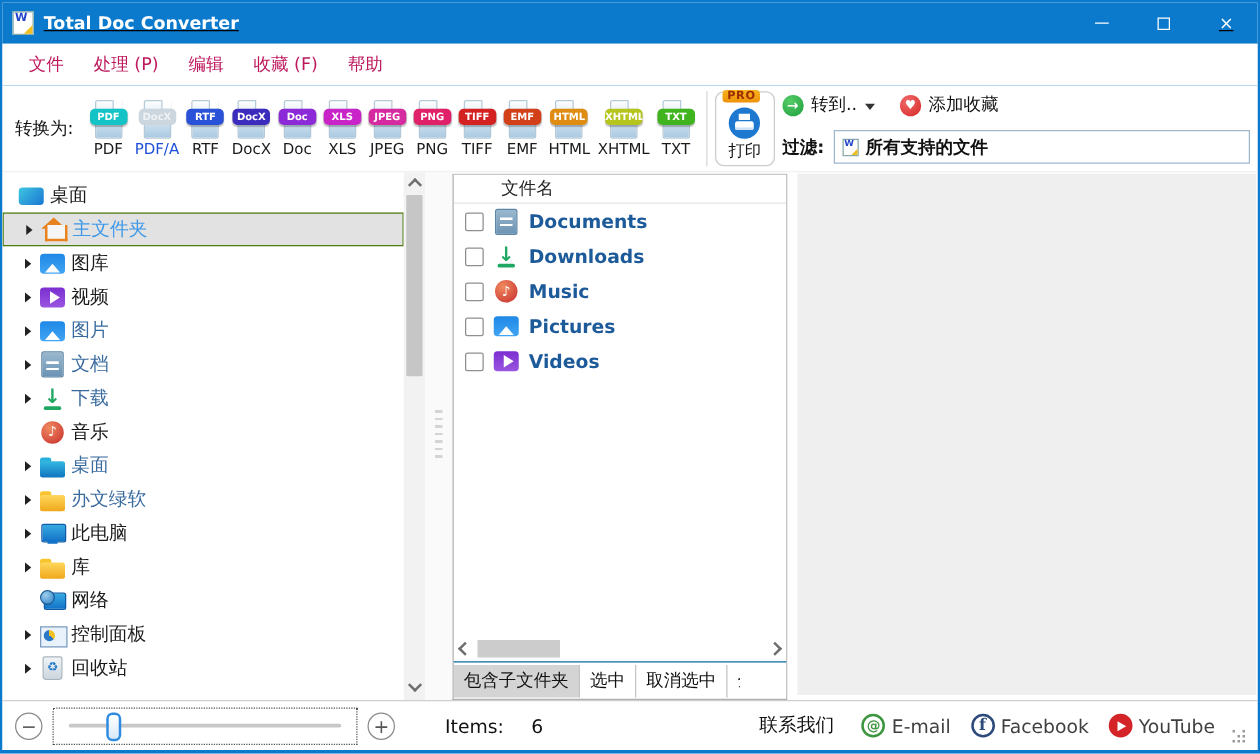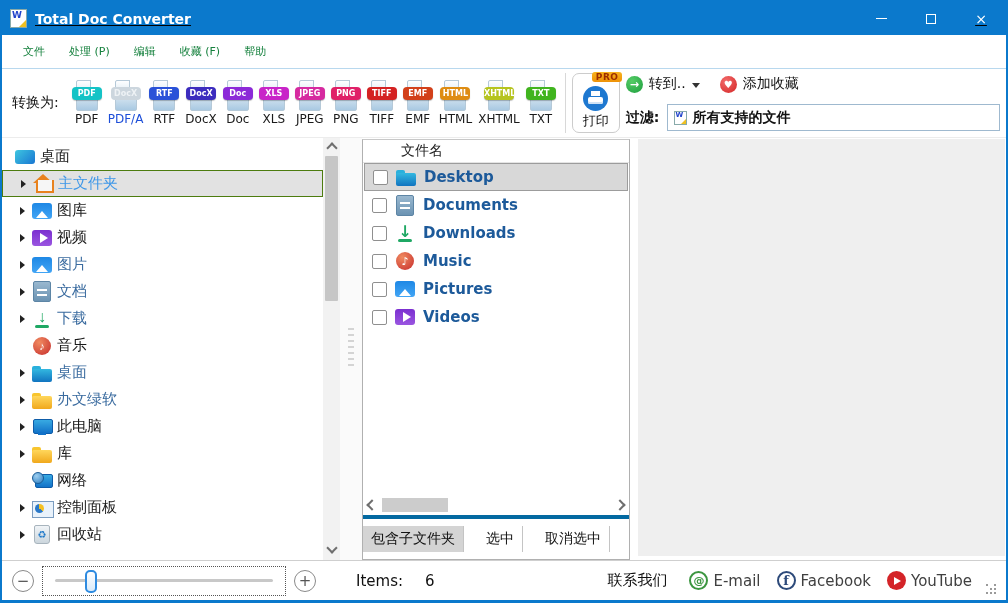--- a/index.html
+++ b/index.html
@@ -12,37 +12,37 @@
   .app-icon::before { content:"W"; position:absolute; top:0; left:1px; font-size:9px; font-weight:bold; color:#2244cc; }
   .app-icon::after { content:""; position:absolute; right:0; bottom:0; width:0; height:0; border-left:7px solid transparent; border-bottom:7px solid #f0c020; }
   .title { color:#fff; font-weight:bold; font-size:14px; }
   .win-controls { margin-left:auto; display:flex; height:100%; }
   .wc { width:50px; height:100%; display:flex; align-items:center; justify-content:center; color:#fff; font-size:14px; cursor:default; }
   .wc .min-bar { width:11px; height:1px; background:#fff; }
   .wc .max-box { width:10px; height:10px; border:1px solid #fff; }
 
   
   .menubar { height:34px; display:flex; align-items:center; padding-left:10px; gap:2px; border-bottom:1px solid #b8d8ee; flex:none; background:#fff; }
-  .menu-item { padding:4px 11px; font-size:11px; color:#15803d; }
+  .menu-item { padding:4px 11px; font-size:14px; color:#be185d; }
 
   
   .toolbar { height:69px; display:flex; align-items:stretch; flex:none; background:#fff; padding-left:10px; border-bottom:1px solid #ececec; }
   .convert-label { font-size:14px; color:#111; align-self:center; margin-right:10px; white-space:nowrap; }
   .formats { display:flex; align-items:center; }
   .fmt { display:flex; flex-direction:column; align-items:center; padding:0 3px; }
   .fmt-ic { width:30px; height:33px; position:relative; }
   .fmt-page { position:absolute; left:4px; right:4px; top:1px; bottom:1px; background:linear-gradient(#fdfeff,#d4e4f0 55%,#a9c9e2); border:1px solid #b5c9d8; border-radius:2px; }
   .fmt-page::after { content:""; position:absolute; top:-1px; right:-1px; width:7px; height:7px; background:#fff; border-left:1px solid #b5c9d8; border-bottom:1px solid #b5c9d8; }
   .fmt-badge { position:absolute; top:8px; left:0; right:0; height:13px; border-radius:4px; color:#fff; font-size:8px; font-weight:bold; line-height:13px; text-align:center; box-shadow:0 1px 1px rgba(0,0,0,.25); overflow:hidden; }
   .fmt-label { font-size:12px; color:#1a1a1a; line-height:15px; white-space:nowrap; }
   .fmt.disabled .fmt-label { color:#1d4ed8; }
   .fmt.disabled .fmt-badge { color:#eef2f5; box-shadow:none; }
   .vsep { width:1px; background:#d8d8d8; margin:4px 6px; }
   .print-btn { position:relative; width:48px; margin:4px 2px 4px 0; border:1px solid #ccc; border-radius:7px; display:flex; flex-direction:column; align-items:center; justify-content:flex-end; padding-bottom:2px; }
-  .pro-badge { position:absolute; top:-2px; left:19px; background:linear-gradient(#f8b31e,#ee9208); color:#9c2c00; font-size:9px; font-weight:bold; padding:0 4px; border-radius:3px; letter-spacing:.5px; }
+  .pro-badge { position:absolute; top:-2px; left:5px; background:linear-gradient(#f8b31e,#ee9208); color:#9c2c00; font-size:9px; font-weight:bold; padding:0 4px; border-radius:3px; letter-spacing:.5px; }
   .print-icon { width:25px; height:25px; border-radius:50%; background:#1e78d0; position:relative; margin-bottom:1px; }
   .print-icon::before { content:""; position:absolute; top:5px; left:8px; width:9px; height:5px; background:#fff; }
   .print-icon::after { content:""; position:absolute; top:11px; left:5px; width:15px; height:7px; background:#fff; border-radius:2px; box-shadow:inset 0 -2px 0 #cfe2f5; }
   .print-label { font-size:13px; color:#111; }
   .tb-right { display:flex; flex-direction:column; justify-content:space-between; padding:6px 6px 6px 4px; flex:1; }
   .tb-row { display:flex; align-items:center; gap:6px; }
   .goto-icon { width:17px; height:17px; border-radius:50%; background:radial-gradient(circle at 35% 30%,#55cc66,#1e9e3e); color:#fff; font-size:11px; font-weight:bold; display:flex; align-items:center; justify-content:center; }
   .tb-text { font-size:14px; color:#111; white-space:nowrap; }
   .caret-down { width:0; height:0; border-left:4px solid transparent; border-right:4px solid transparent; border-top:5px solid #333; margin:2px 14px 0 0; }
   .fav-icon { width:17px; height:17px; border-radius:50%; background:radial-gradient(circle at 35% 30%,#f26a6a,#d42626); color:#fff; font-size:10px; display:flex; align-items:center; justify-content:center; }
@@ -51,21 +51,21 @@
   .mini-doc { width:13px; height:14px; background:#fff; border:1px solid #8aa; position:relative; flex:none; }
   .mini-doc::before { content:"W"; position:absolute; top:-1px; left:0; font-size:7px; font-weight:bold; color:#2244cc; }
   .mini-doc::after { content:""; position:absolute; right:0; bottom:0; border-left:5px solid transparent; border-bottom:5px solid #f0c020; }
   .filter-value { font-size:14px; color:#111; }
 
   
   .main { flex:1; display:flex; min-height:0; background:#fff; }
 
   
   .tree-wrap { width:338px; flex:none; display:flex; }
-  .tree { flex:1; padding-top:5px; overflow:hidden;font-family:Liberation Serif, serif; }
+  .tree { flex:1; padding-top:5px; overflow:hidden; }
   .tree-row { height:27px; display:flex; align-items:center; padding-left:18px; gap:4px; font-size:15px; color:#1a1a1a; white-space:nowrap; }
   .tree-row .arrow { width:0; height:0; border-top:4px solid transparent; border-bottom:4px solid transparent; border-left:5px solid #222; margin-right:2px; visibility:hidden; flex:none; }
   .tree-row.has-arrow .arrow { visibility:visible; }
   .tree-row.root { padding-left:12px; }
   .tree-row.blue .t-label { color:#3a6b9f; }
   .tree-row.selected { background:#e2e2e2; border:1px solid #4d7c0f; }
   .tree-row.selected .t-label { color:#3e97e8; }
 
   .icon { width:22px; height:22px; position:relative; display:inline-flex; align-items:center; justify-content:center; flex:none; }
 
@@ -114,21 +114,21 @@
   .fl-header { height:23px; font-size:14px; color:#222; padding-left:38px; display:flex; align-items:center; border-bottom:1px solid #e4e4e4; flex:none; }
   .fl-rows { flex:none; }
   .fl-row { height:28px; display:flex; align-items:center; gap:7px; padding-left:8px; margin:0 1px; }
   .fl-row.selected { background:#d8d8d8; border:1px solid #9c9c9c; }
   .checkbox { width:15px; height:15px; border:1px solid #8f8f8f; border-radius:2px; background:#fff; flex:none; }
   .fl-label { font-size:15px; font-weight:bold; color:#1d5a9a; }
   .fl-fill { flex:1; }
   .h-scroll { height:20px; display:flex; align-items:center; padding:0 5px; gap:6px; flex:none; }
   .h-thumb { width:66px; height:14px; background:#cccccc; }
   .h-fill { flex:1; }
-  .fl-tabs { height:44px; border-top:4px solid #0369a1; display:flex; align-items:center; overflow:hidden; flex:none;gap:14px; }
+  .fl-tabs { height:30px; border-top:1px solid #0369a1; display:flex; align-items:center; overflow:hidden; flex:none; }
   .fl-tab { font-size:14px; color:#111; padding:4px 8px; white-space:nowrap; border-right:1px solid #c4c4c4; }
   .fl-tab.active { background:#d4d4d4; }
   .fl-tab.partial { max-width:10px; overflow:hidden; padding-right:0; border-right:none; }
 
   .gap { width:8px; flex:none; background:#fff; }
   .preview-panel { flex:1; background:#efefef; margin:1px 1px 4px 0; }
 
   
   .statusbar { height:40px; border-top:1px solid #cfcfcf; display:flex; align-items:center; padding:0 8px 0 10px; gap:8px; flex:none; background:#fff; }
   .round-btn { width:22px; height:22px; border:1px solid #8a8a8a; border-radius:50%; color:#555; font-size:15px; display:flex; align-items:center; justify-content:center; flex:none; }
@@ -418,25 +418,20 @@
     </div>
 
     <div class="splitter">
       <span class="grip-v"></span>
     </div>
 
     <div class="file-panel">
       <div class="fl-header">文件名</div>
       <div class="fl-rows">
 
-          <div class="fl-row selected">
-            <span class="checkbox"></span>
-            <span class="icon folder-desktop-icon"></span>
-            <span class="fl-label">Desktop</span>
-          </div>
 
           <div class="fl-row">
             <span class="checkbox"></span>
             <span class="icon documents-icon"></span>
             <span class="fl-label">Documents</span>
           </div>
 
           <div class="fl-row">
             <span class="checkbox"></span>
             <span class="icon downloads-icon"></span>

